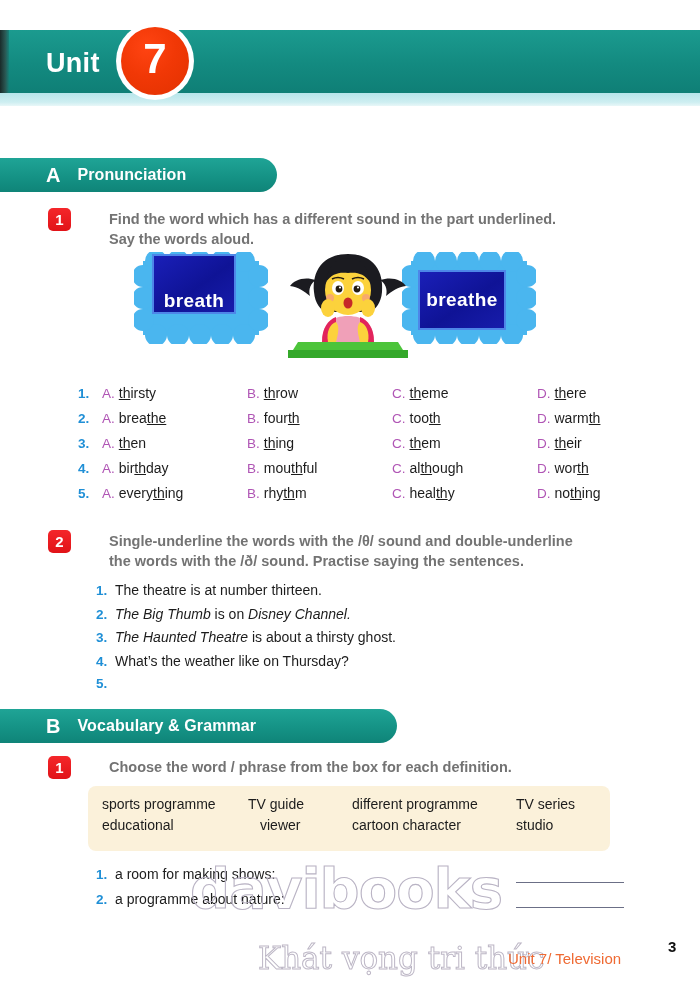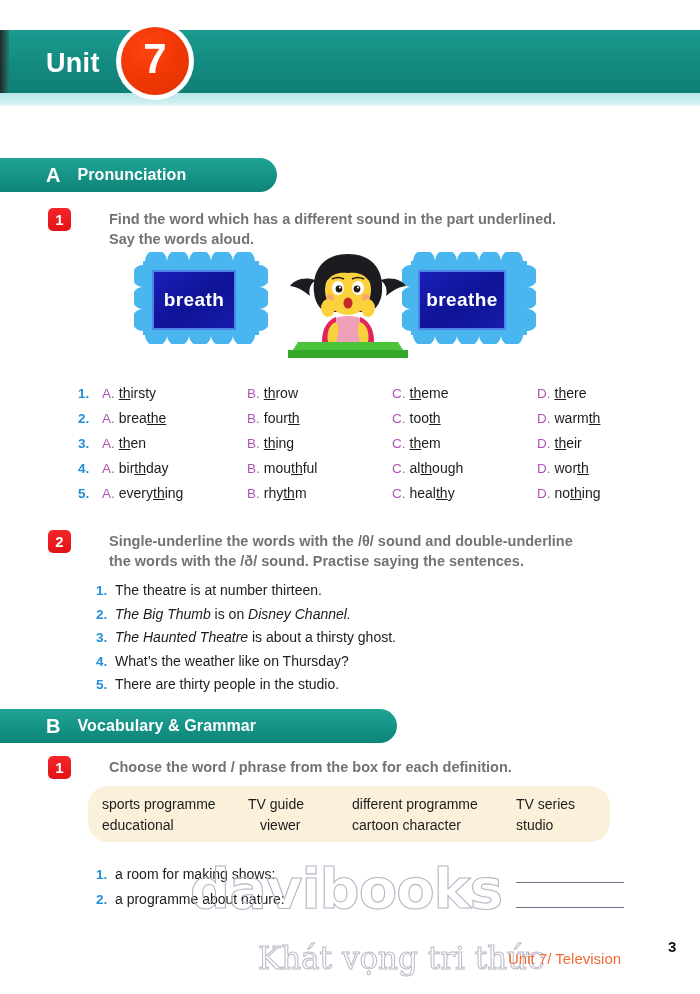--- a/index.html
+++ b/index.html
@@ -116,22 +116,22 @@
 
   
   .slist{position:absolute;left:96px;}
   .srow{display:flex;align-items:baseline;height:23.5px;}
   .snum{width:19px;font-size:13.5px;font-weight:bold;color:#1f8fd6;}
   .stext{font-size:14px;color:#1c1c1c;}
   .it{font-style:italic;}
 
   
   .wordbox{
-    position:absolute;left:88px;top:786px;width:522px;height:56px;
-    background:#fbf1da;border-radius:20px;
+    position:absolute;left:88px;top:786px;width:522px;height:65px;
+    background:#fbf1da;border-radius:8px;
   }
   .wb-cell{position:absolute;font-size:14px;color:#1c1c1c;white-space:nowrap;}
 
   
   .defs{position:absolute;left:96px;top:866px;}
   .drow{display:flex;align-items:baseline;height:25px;}
   .dnum{width:19px;font-size:13.5px;font-weight:bold;color:#1f8fd6;}
   .dtext{font-size:14px;color:#1c1c1c;}
   .ansline{
     position:absolute;border-bottom:1.4px solid #6b6f86;width:108px;
@@ -215,21 +215,21 @@
             <circle cx="110" cy="83" r="11"></circle>
           <circle cx="9" cy="24" r="11"></circle>
             <circle cx="9" cy="46" r="11"></circle>
             <circle cx="9" cy="68" r="11"></circle>
           <circle cx="125" cy="24" r="11"></circle>
             <circle cx="125" cy="46" r="11"></circle>
             <circle cx="125" cy="68" r="11"></circle>
         </g>
       </svg>
     </div>
-    <div class="card-inner" id="card-left" style="left:152px;top:18px;width:80px;height:56px;">
+    <div class="card-inner" id="card-left" style="left:152px;top:2px;width:80px;height:56px;align-items:flex-end;">
       <span class="card-word">breath</span>
     </div>
 
     <div class="scallop" id="scallop-right" style="left:402px;">
       <svg width="134" height="92" viewBox="0 0 134 92" xmlns="http://www.w3.org/2000/svg">
         <g fill="#4ab6ef">
           <rect x="9" y="9" width="116" height="74"></rect>
           <circle cx="22" cy="9" r="11"></circle>
             <circle cx="44" cy="9" r="11"></circle>
             <circle cx="66" cy="9" r="11"></circle>
@@ -352,21 +352,20 @@
       <div class="srow">
         <span class="snum">3.</span>
         <span class="stext"><span class="it">The Haunted Theatre</span><span> is about a thirsty ghost.</span></span>
       </div>
       <div class="srow">
         <span class="snum">4.</span>
         <span class="stext"><span>What’s the weather like on Thursday?</span></span>
       </div>
       <div class="srow">
         <span class="snum">5.</span>
-        <span class="stext"><span>There are thirty people in the studio.</span></span>
       </div>
     </div>
 
   <div class="pill" id="pill-b">
     <span class="letter">B</span>
     <span class="ptitle">Vocabulary &amp; Grammar</span>
   </div>
 
   <div class="ex-badge" style="left:48px;top:756px;">1</div>
   <div class="ex-prompt" style="left:82px;top:757px;width:580px;">Choose the word / phrase from the box for each definition.</div>

